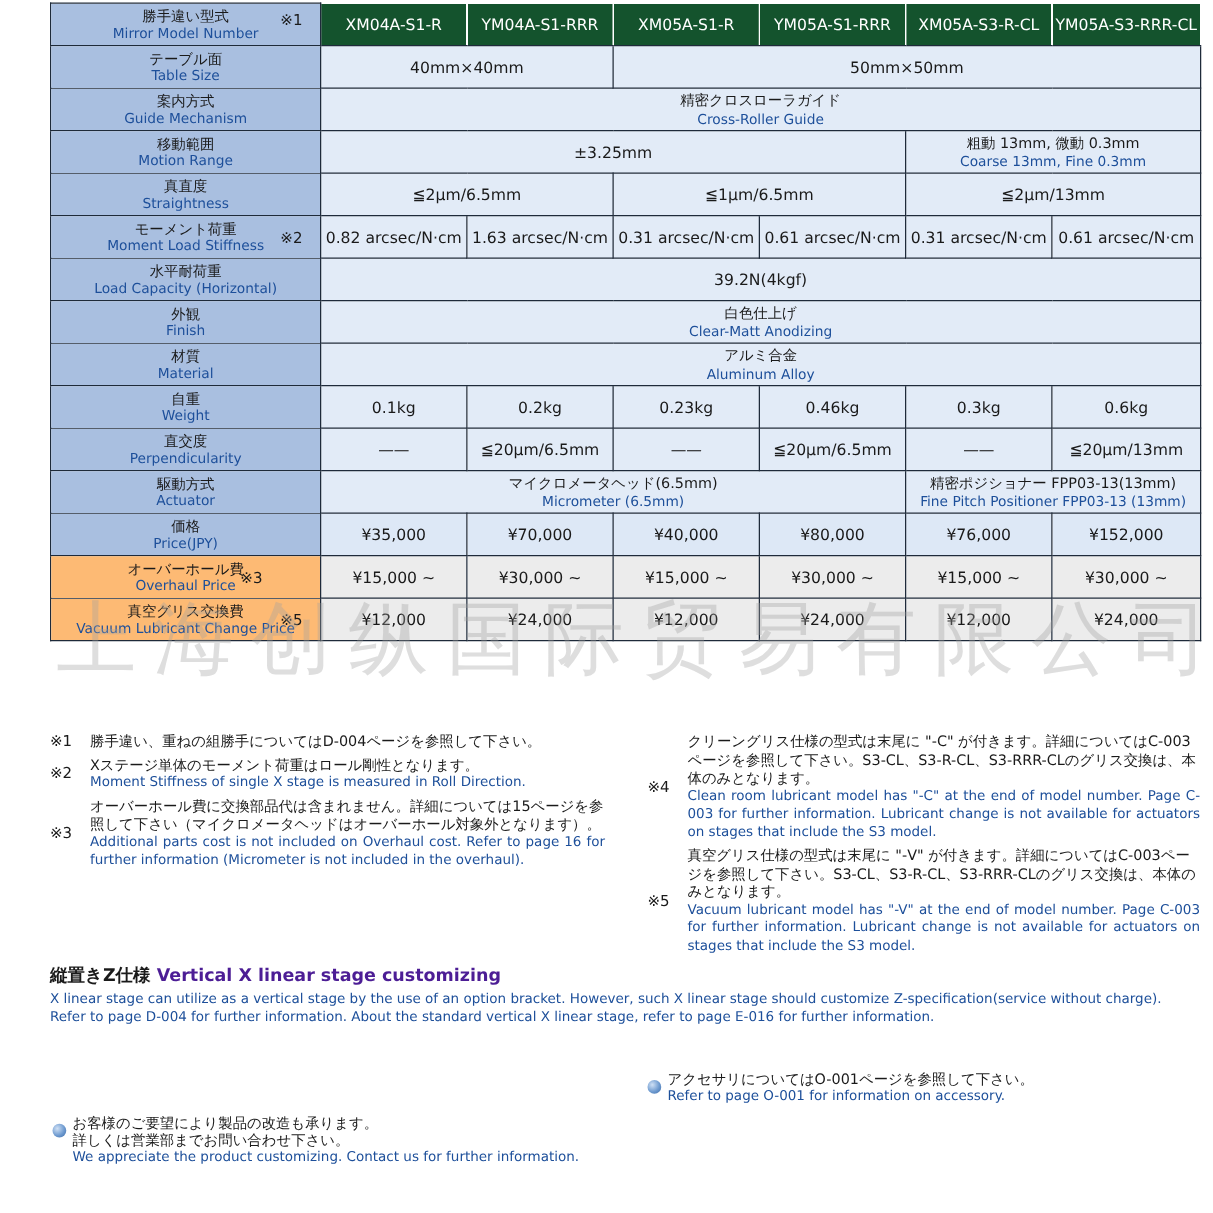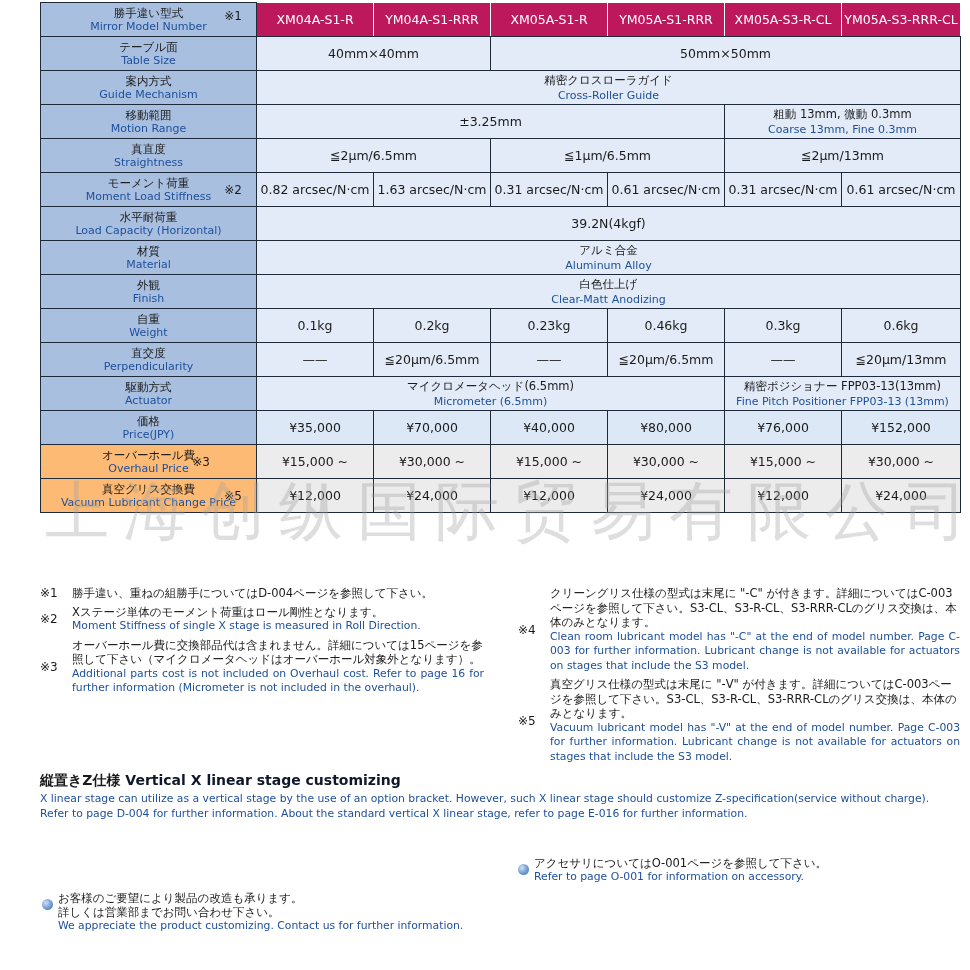--- a/index.html
+++ b/index.html
@@ -5,35 +5,35 @@
   html, body { margin: 0; padding: 0; background: #ffffff; }
   body { width: 970px; height: 970px; position: relative; overflow: hidden;
          font-family: "DejaVu Sans", "Liberation Sans", sans-serif; color: #1a1a1a; }
   .spec { position: absolute; left: 40px; top: 2px; border-collapse: collapse; table-layout: fixed; width: 920px; }
   .spec td { border: 1px solid #1e2a3a; text-align: center; vertical-align: middle; padding: 0; overflow: hidden; white-space: nowrap; }
   .spec td.label { background: #a9bfe0; position: relative; font-size: 11.5px; line-height: 14px; }
   .spec td.label.gray { background: #fdba74; }
   .spec td.val { background: #e2ebf7; font-size: 12.5px; line-height: 15px; }
   .spec td.val.gray { background: #ececec; }
   .spec td.val.pricehi { background: #dde8f6; }
-  .spec td.head { background: #be185d; color: #ffffff; font-size: 12.5px; border-color: #ffffff #ffffff #1e2a3a #ffffff; border-top: none; }
+  .spec td.head { background: #14532d; color: #ffffff; font-size: 12.5px; border-color: #ffffff #ffffff #1e2a3a #ffffff; border-top: none; }
   .jp { color: #1a1a1a; display: block; }
   .en { color: #1d4f9a; display: block; font-size: 11px; }
   .note-mark { position: absolute; right: 14px; top: 50%; transform: translateY(-50%); font-size: 12px; color: #1a1a1a; }
   .val .jp { font-size: 11.5px; }
   .watermark { position: absolute; left: 45px; top: 468px; font-size: 64px; color: rgba(160,160,160,0.35);
                letter-spacing: 14px; white-space: nowrap; pointer-events: none; font-family: "DejaVu Sans", sans-serif; }
   .notes { position: absolute; font-size: 11.5px; line-height: 14.5px; }
   .note { position: relative; padding-left: 32px; margin-bottom: 4px; }
   .note .mk { position: absolute; left: 0; top: 50%; transform: translateY(-50%); font-size: 12px; }
   .note .njp { color: #1a1a1a; }
   .note .nen { color: #1d4f9a; font-size: 10.8px; text-align: justify; }
   .zsec { position: absolute; left: 40px; top: 772px; width: 920px; }
   .ztitle { font-size: 14px; font-weight: bold; color: #1a1a1a; margin-bottom: 2px; }
-  .ztitle .zen { color: #0f172a; }
+  .ztitle .zen { color: #4c1d95; }
   .zjp { font-size: 11.3px; line-height: 14.5px; color: #1a1a1a; }
   .zen-body { font-size: 10.8px; line-height: 14.5px; color: #1d4f9a; }
   .bullet { position: absolute; font-size: 11.5px; line-height: 14px; padding-left: 16px; }
   .bullet .dot { position: absolute; left: 0; top: 8px; width: 11px; height: 11px; border-radius: 50%;
                  background: radial-gradient(circle at 35% 35%, #cfe0f5 0%, #6f9bd0 55%, #3b6aa8 100%); }
   .bullet .ben { color: #1d4f9a; font-size: 10.8px; }
 </style>
 </head>
 <body>
 
@@ -114,36 +114,36 @@
   </tr>
   <tr style="height:34px">
     <td class="label">
           <span class="jp">水平耐荷重</span>
           <span class="en">Load Capacity (Horizontal)</span>
         </td>
     <td class="val" colspan="6">39.2N(4kgf)</td>
   </tr>
   <tr style="height:34px">
     <td class="label">
+          <span class="jp">外観</span>
+          <span class="en">Finish</span>
+        </td>
+    <td class="val" colspan="6">
+          <span class="jp">白色仕上げ</span>
+          <span class="en">Clear-Matt Anodizing</span>
+        </td>
+  </tr>
+  <tr style="height:34px">
+    <td class="label">
           <span class="jp">材質</span>
           <span class="en">Material</span>
         </td>
     <td class="val" colspan="6">
           <span class="jp">アルミ合金</span>
           <span class="en">Aluminum Alloy</span>
-        </td>
-  </tr>
-  <tr style="height:34px">
-    <td class="label">
-          <span class="jp">外観</span>
-          <span class="en">Finish</span>
-        </td>
-    <td class="val" colspan="6">
-          <span class="jp">白色仕上げ</span>
-          <span class="en">Clear-Matt Anodizing</span>
         </td>
   </tr>
   <tr style="height:34px">
     <td class="label">
           <span class="jp">自重</span>
           <span class="en">Weight</span>
         </td>
     <td class="val">0.1kg</td>
     <td class="val">0.2kg</td>
     <td class="val">0.23kg</td>

